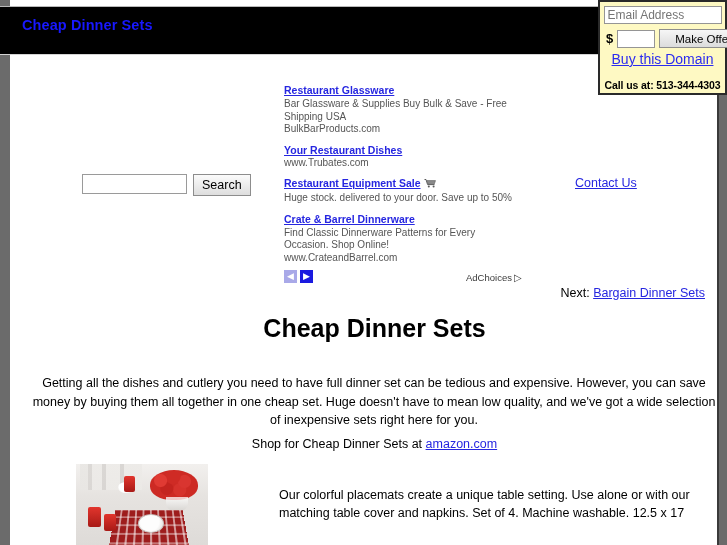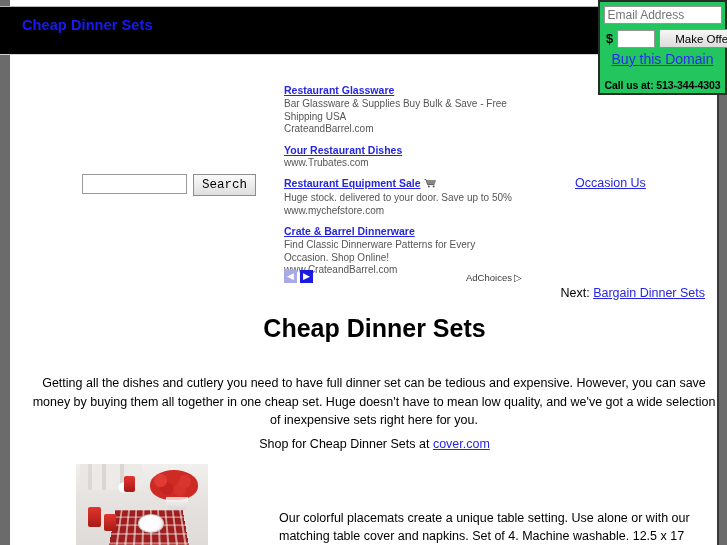--- a/index.html
+++ b/index.html
@@ -53,21 +53,21 @@
     letter-spacing: 0.1px;
     white-space: nowrap;
   }
 
   
   #domain-box {
     position: absolute;
     right: 0px;
     top: 0px;
     width: 129px;
-    background: #22c55e;
+    background: #fef9c3;
     border: 2px solid #2a2a2a;
     box-sizing: border-box;
     padding: 4px 3px 2px 3px;
     z-index: 10;
     text-align: center;
   }
   #email-input {
     width: 118px;
     height: 18px;
     font-family: "Liberation Sans", sans-serif;
@@ -142,21 +142,21 @@
     border: 1px solid #9a9a9a;
     background: #fff;
     box-sizing: border-box;
     font-family: "Liberation Sans", sans-serif;
     font-size: 12px;
     padding: 1px 3px;
   }
   #search-button {
     height: 22px;
     padding: 0 8px;
-    font-family: Liberation Mono, monospace;
+    font-family: Liberation Sans, sans-serif;
     font-size: 12.5px;
     color: #000;
     background: linear-gradient(#fbfbfb, #dedede);
     border: 1px solid #8d8d8d;
     box-sizing: border-box;
     cursor: pointer;
   }
 
   
   #ads-block {
@@ -291,21 +291,21 @@
     text-decoration: underline;
   }
 
   
   #product-row {
     position: absolute;
     left: 66px;
     top: 464px;
     width: 640px;
     display: flex;
-    align-items: flex-end;
+    align-items: center;
   }
   #product-image {
     position: relative;
     width: 132px;
     height: 81px;
     overflow: hidden;
     flex: 0 0 auto;
     background: #e9e6e4;
   }
   #product-image .bg-table {
@@ -382,21 +382,21 @@
 <body>
 
 <div id="page-frame">
 
   <div id="page-heading">Cheap Dinner Sets</div>
 
   <div id="intro-paragraph">Getting all the dishes and cutlery you need to have full dinner set can be tedious and expensive. However, you can save money by buying them all together in one cheap set. Huge doesn't have to mean low quality, and we've got a wide selection of inexpensive sets right here for you.</div>
 
   <div id="shop-line">
     <span>Shop for Cheap Dinner Sets at</span>
-    <a href="#" id="amazon-link">cover.com</a>
+    <a href="#" id="amazon-link">amazon.com</a>
   </div>
 
   <div id="product-row">
     <div id="product-image">
       <div class="bg-table"></div>
       <div class="chair-back"></div>
       <div class="flowers"></div>
       <div class="vase"></div>
       <div class="small-dish"></div>
       <div class="candle3"></div>
@@ -411,56 +411,55 @@
   <div id="search-area">
     <input id="search-input" type="text" value="" style="">
     <button id="search-button">Search</button>
   </div>
 
   <div id="ads-block">
 
     <div class="ad-unit">
       <a href="#" class="ad-title">Restaurant Glassware</a>
       <div class="ad-desc">Bar Glassware &amp; Supplies Buy Bulk &amp; Save - Free Shipping USA</div>
-      <div class="ad-url">CrateandBarrel.com</div>
+      <div class="ad-url">BulkBarProducts.com</div>
     </div>
 
     <div class="ad-unit">
       <a href="#" class="ad-title">Your Restaurant Dishes</a>
       <div class="ad-url">www.Trubates.com</div>
     </div>
 
     <div class="ad-unit">
       <a href="#" class="ad-title">Restaurant Equipment Sale</a><span class="cart-icon"><svg width="13" height="10" viewBox="0 0 13 10">
             <path d="M0.5 1.5 L2 1.5 L3.6 6.6 L10.5 6.6" fill="none" stroke="#5a5a5a" stroke-width="1"></path>
             <path d="M3 2.6 L11.5 2.6 L10.4 5.8 L3.9 5.8 Z" fill="#8a8a8a" stroke="#5a5a5a" stroke-width="0.6"></path>
             <circle cx="4.8" cy="8.6" r="1" fill="#5a5a5a"></circle>
             <circle cx="9.6" cy="8.6" r="1" fill="#5a5a5a"></circle>
           </svg></span>
       <div class="ad-desc">Huge stock. delivered to your door. Save up to 50%</div>
-      <div class="ad-url">www.mychefstore.com</div>
     </div>
 
     <div class="ad-unit">
       <a href="#" class="ad-title">Crate &amp; Barrel Dinnerware</a>
       <div class="ad-desc">Find Classic Dinnerware Patterns for Every Occasion. Shop Online!</div>
       <div class="ad-url">www.CrateandBarrel.com</div>
     </div>
 
     <div id="ad-nav">
       <div class="nav-arrow prev">◀</div>
       <div class="nav-arrow next">▶</div>
     </div>
 
     <div id="adchoices">
       <span>AdChoices</span><span class="adchoices-triangle">▷</span>
     </div>
   </div>
 
-  <a href="#" id="contact-us-link">Occasion Us</a>
+  <a href="#" id="contact-us-link">Contact Us</a>
 
   <div id="next-line">
     <span>Next:</span>
     <a href="#" id="next-link">Bargain Dinner Sets</a>
   </div>
 
 </div>
 
 <div id="header-bar">
   <div id="site-title">Cheap Dinner Sets</div>

